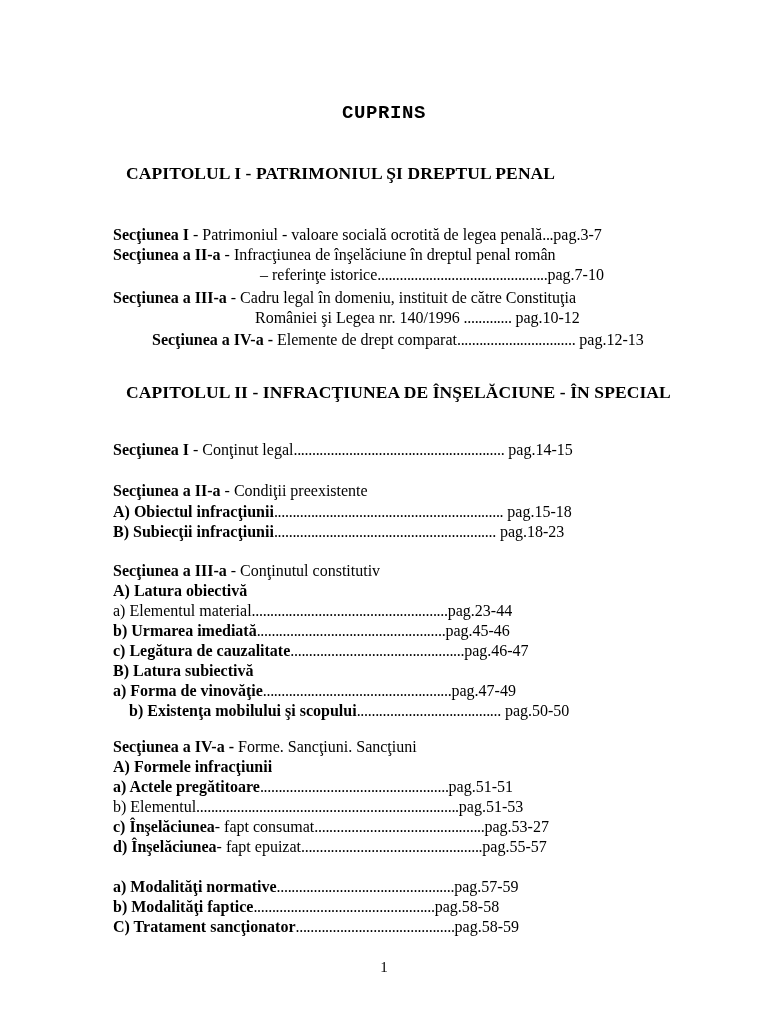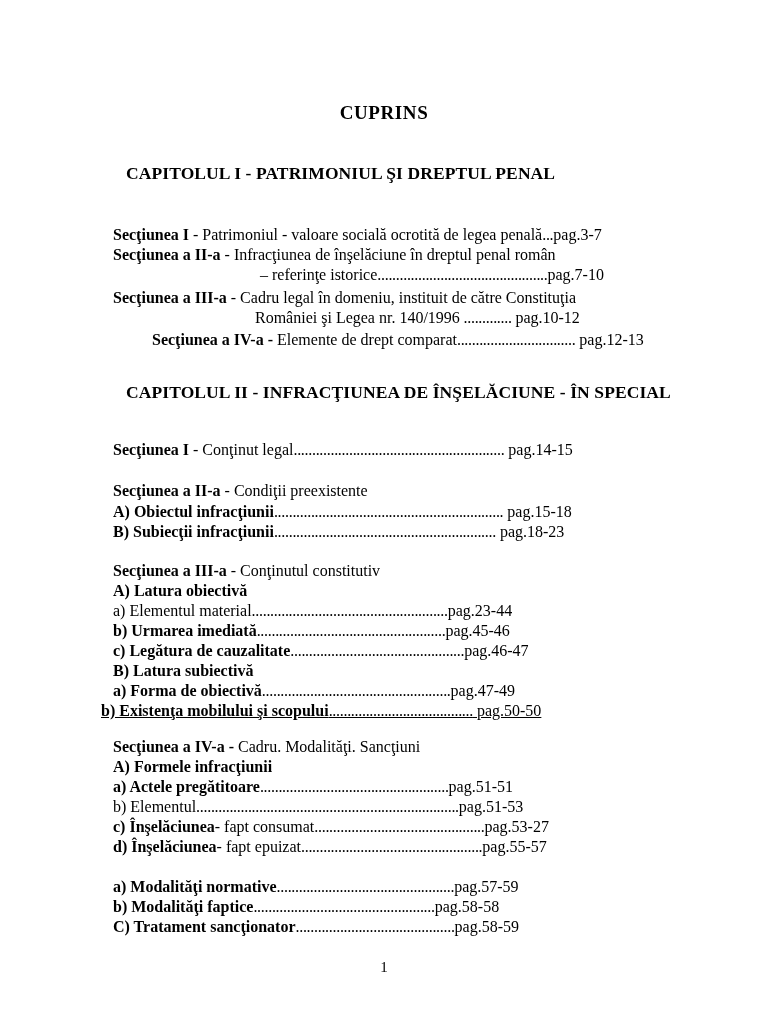--- a/index.html
+++ b/index.html
@@ -25,20 +25,21 @@
   
   .doc-title {
     position: absolute;
     top: 102px;
     left: 0;
     width: 768px;
     text-align: center;
     font-weight: bold;
     font-size: 19px;
     letter-spacing: 0.6px;
+    font-family: Liberation Mono, monospace;
   }
 
   
   .chapter-heading {
     position: absolute;
     font-weight: bold;
     font-size: 17.5px;
     letter-spacing: 0.1px;
     white-space: nowrap;
     margin-left: 13px;
@@ -135,29 +136,29 @@
 
   <div class="toc-line" style="top:641px; left:113px;">
     <span class="bold">c) Legătura de cauzalitate</span><span class="reg leader">...............................................</span><span class="reg">pag.46-47</span>
   </div>
 
   <div class="toc-line" style="top:661px; left:113px;">
     <span class="bold">B) Latura subiectivă</span>
   </div>
 
   <div class="toc-line" style="top:681px; left:113px;">
-    <span class="bold">a) Forma de obiectivă</span><span class="reg leader">...................................................</span><span class="reg">pag.47-49</span>
+    <span class="bold">a) Forma de vinovăţie</span><span class="reg leader">...................................................</span><span class="reg">pag.47-49</span>
   </div>
 
-  <div class="toc-line" style="top:701px; left:101px;text-decoration:underline;">
+  <div class="toc-line" style="top:701px; left:129px;">
     <span class="bold">b) Existenţa mobilului şi scopului</span><span class="reg leader">.......................................</span><span class="reg"> pag.50-50</span>
   </div>
 
   <div class="toc-line" style="top:737px; left:113px;">
-    <span class="bold">Secţiunea a IV-a -</span><span class="reg"> Cadru. Modalităţi. Sancţiuni</span>
+    <span class="bold">Secţiunea a IV-a -</span><span class="reg"> Forme. Sancţiuni. Sancţiuni</span>
   </div>
 
   <div class="toc-line" style="top:757px; left:113px;">
     <span class="bold">A) Formele infracţiunii</span>
   </div>
 
   <div class="toc-line" style="top:777px; left:113px;text-align:center;">
     <span class="bold">a) Actele pregătitoare</span><span class="reg leader">...................................................</span><span class="reg">pag.51-51</span>
   </div>
 

